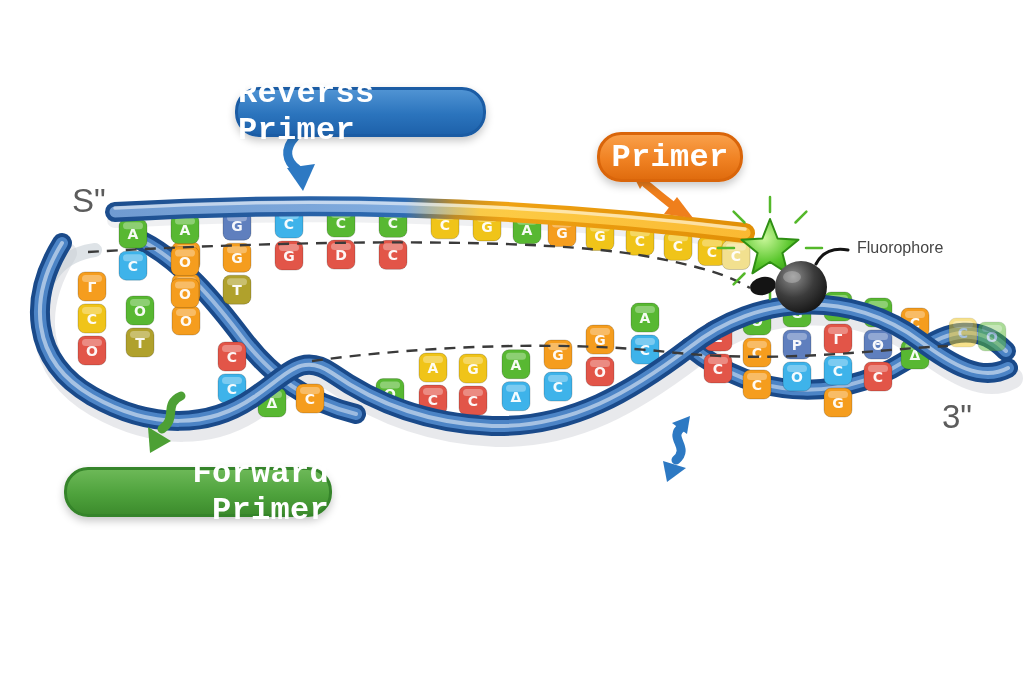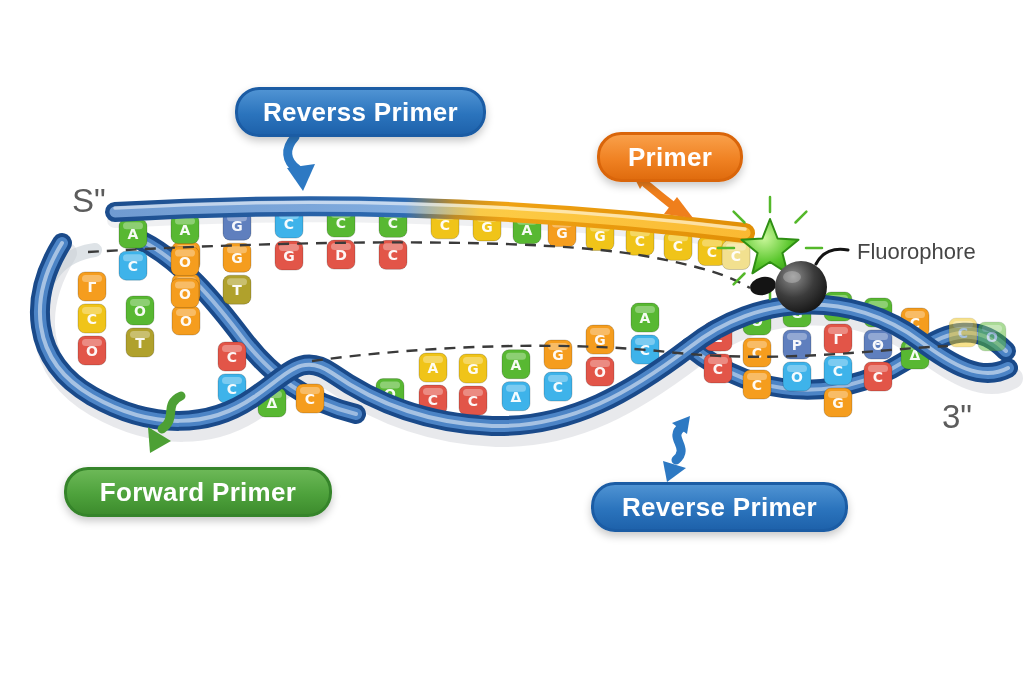--- a/index.html
+++ b/index.html
@@ -4,31 +4,32 @@
 <style>
   html,body{margin:0;padding:0;background:#ffffff;}
   .stage{
     position:relative;width:1024px;height:683px;background:#ffffff;
     overflow:hidden;font-family:"Liberation Sans",sans-serif;
   }
   .stage svg{position:absolute;left:0;top:0;}
   .pill{
     position:absolute;height:44px;border-radius:24px;
     display:flex;align-items:center;justify-content:center;
-    color:#fff;font-weight:bold;font-size:26px;letter-spacing:.3px;
+    color:#fff;font-weight:bold;font-size:32px;letter-spacing:.3px;
     box-shadow:0 4px 8px rgba(0,0,0,.22);
+    font-family:Liberation Mono, monospace;
   }
   .pill.blue{background:linear-gradient(180deg,#4f93d3 0%,#2b74bd 55%,#1e62ab 100%);border:3px solid #1b5ca4;}
   .pill.orange{background:linear-gradient(180deg,#f9a04a 0%,#f08223 55%,#e06c0e 100%);border:3px solid #d9650a;}
-  .pill.green{background:linear-gradient(180deg,#6cb857 0%,#4ea23c 55%,#3d8c2d 100%);border:3px solid #35842a;}
+  .pill.green{background:linear-gradient(180deg,#6cb857 0%,#4ea23c 55%,#3d8c2d 100%);border:3px solid #35842a;text-align:right;}
   .end-label{
     position:absolute;color:#5c5c5c;font-size:33px;font-family:"Liberation Sans",sans-serif;
   }
   .fluor-label{
-    position:absolute;color:#454545;font-size:22px;font-family:"Liberation Sans",sans-serif;
+    position:absolute;color:#454545;font-size:16px;font-family:"Liberation Sans",sans-serif;
   }
 </style>
 </head>
 <body>
 
 <div class="stage">
 
   <svg id="art" width="1024" height="683" viewBox="0 0 1024 683">
     <defs>
       <linearGradient id="gTop" x1="115" y1="0" x2="745" y2="0" gradientUnits="userSpaceOnUse">
@@ -340,20 +341,19 @@
       <polygon points="667,482 686,468 663,461" fill="#2d79c3"></polygon>
     </g>
   </svg>
 
   <div class="pill blue" style="left:235px;top:87px;width:245px">Reverss Primer</div>
 
   <div class="pill orange" style="left:597px;top:132px;width:140px">Primer</div>
 
   <div class="pill green" style="left:64px;top:467px;width:262px">Forward Primer</div>
 
-  <div class="pill blue" style="left:591px;top:482px;width:251px">Reverse Primer</div>
 
   <div class="end-label" style="left:72px;top:182px">S"</div>
 
   <div class="end-label" style="left:942px;top:398px">3"</div>
 
   <div class="fluor-label" style="left:857px;top:239px">Fluorophore</div>
 </div>
 
 </body></html>

